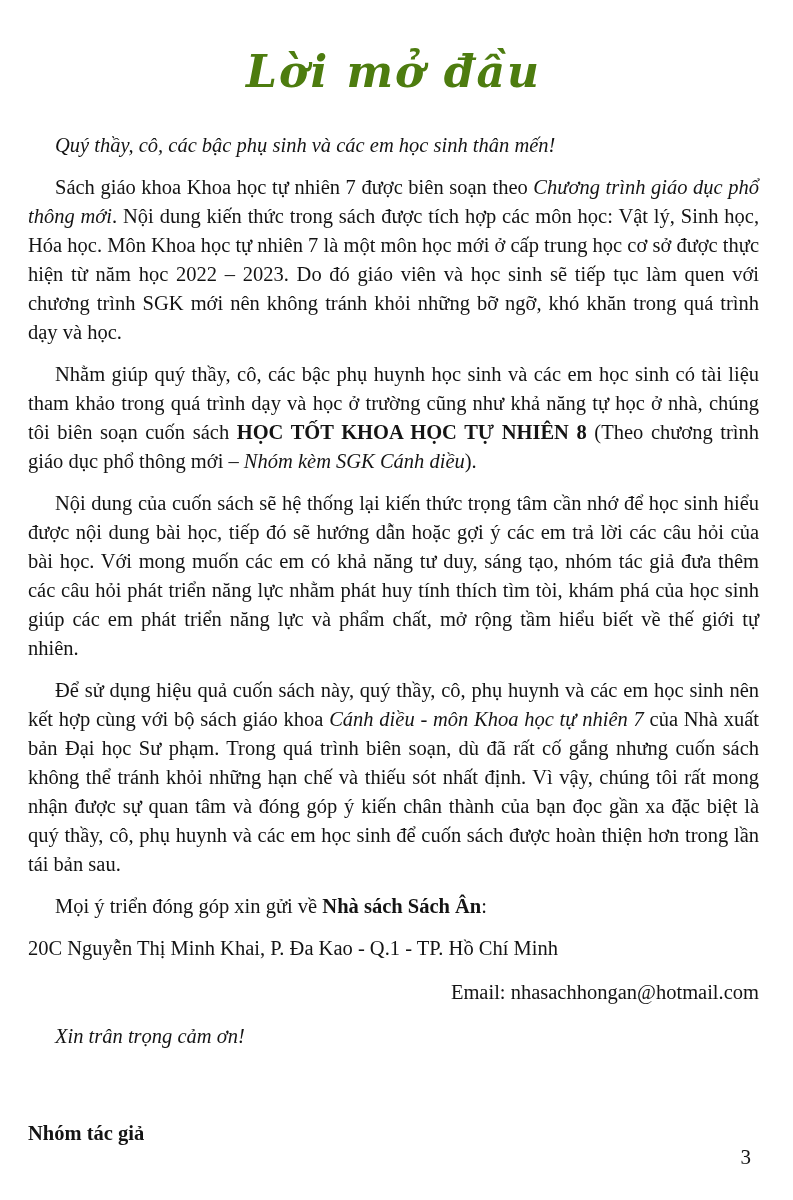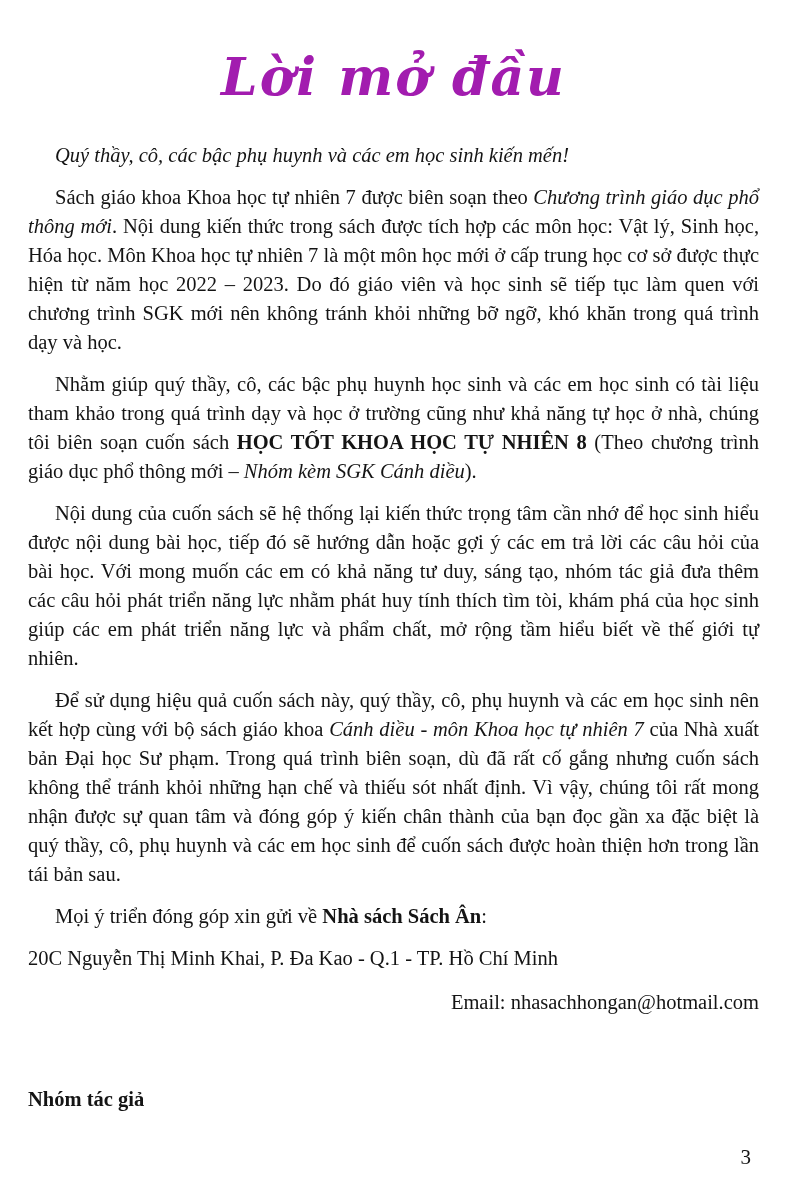--- a/index.html
+++ b/index.html
@@ -20,23 +20,23 @@
     width: 793px;
     height: 1200px;
     padding: 46px 34px 0 28px;
   }
   .title {
     margin: 0 0 34px 0;
     text-align: center;
     font-family: "DejaVu Serif", serif;
     font-style: italic;
     font-weight: 700;
-    font-size: 52px;
+    font-size: 44px;
     letter-spacing: 2px;
-    color: #a21caf;
+    color: #4d7c0f;
   }
   p {
     margin: 0 0 13px 0;
     font-size: 20.5px;
     line-height: 29px;
     text-align: justify;
     text-indent: 27px;
   }
   .greeting {
     font-style: italic;
@@ -71,34 +71,35 @@
   .seg-italic { font-style: italic; }
   .seg-bold { font-weight: bold; }
 </style>
 </head>
 <body>
 
 <div class="page">
 
   <h1 class="title">Lời mở đầu</h1>
 
-  <p class="greeting">Quý thầy, cô, các bậc phụ huynh và các em học sinh kiến mến!</p>
+  <p class="greeting">Quý thầy, cô, các bậc phụ sinh và các em học sinh thân mến!</p>
 
   <p><span>Sách giáo khoa Khoa học tự nhiên 7 được biên soạn theo </span><span class="seg-italic">Chương trình giáo dục phổ thông mới</span><span>. Nội dung kiến thức trong sách được tích hợp các môn học: Vật lý, Sinh học, Hóa học. Môn Khoa học tự nhiên 7 là một môn học mới ở cấp trung học cơ sở được thực hiện từ năm học 2022 – 2023. Do đó giáo viên và học sinh sẽ tiếp tục làm quen với chương trình SGK mới nên không tránh khỏi những bỡ ngỡ, khó khăn trong quá trình dạy và học.</span></p>
 
   <p><span>Nhằm giúp quý thầy, cô, các bậc phụ huynh học sinh và các em học sinh có tài liệu tham khảo trong quá trình dạy và học ở trường cũng như khả năng tự học ở nhà, chúng tôi biên soạn cuốn sách </span><span class="seg-bold">HỌC TỐT KHOA HỌC TỰ NHIÊN 8</span><span> (Theo chương trình giáo dục phổ thông mới – </span><span class="seg-italic">Nhóm kèm SGK Cánh diều</span><span>).</span></p>
 
   <p><span>Nội dung của cuốn sách sẽ hệ thống lại kiến thức trọng tâm cần nhớ để học sinh hiểu được nội dung bài học, tiếp đó sẽ hướng dẫn hoặc gợi ý các em trả lời các câu hỏi của bài học. Với mong muốn các em có khả năng tư duy, sáng tạo, nhóm tác giả đưa thêm các câu hỏi phát triển năng lực nhằm phát huy tính thích tìm tòi, khám phá của học sinh giúp các em phát triển năng lực và phẩm chất, mở rộng tầm hiểu biết về thế giới tự nhiên.</span></p>
 
   <p><span>Để sử dụng hiệu quả cuốn sách này, quý thầy, cô, phụ huynh và các em học sinh nên kết hợp cùng với bộ sách giáo khoa </span><span class="seg-italic">Cánh diều - môn Khoa học tự nhiên 7</span><span> của Nhà xuất bản Đại học Sư phạm. Trong quá trình biên soạn, dù đã rất cố gắng nhưng cuốn sách không thể tránh khỏi những hạn chế và thiếu sót nhất định. Vì vậy, chúng tôi rất mong nhận được sự quan tâm và đóng góp ý kiến chân thành của bạn đọc gần xa đặc biệt là quý thầy, cô, phụ huynh và các em học sinh để cuốn sách được hoàn thiện hơn trong lần tái bản sau.</span></p>
 
   <p><span>Mọi ý triển đóng góp xin gửi về </span><span class="seg-bold">Nhà sách Sách Ân</span><span>:</span></p>
 
   <p class="address">20C Nguyễn Thị Minh Khai, P. Đa Kao - Q.1 - TP. Hồ Chí Minh</p>
 
   <p class="email">Email: nhasachhongan@hotmail.com</p>
 
+  <p class="thanks">Xin trân trọng cảm ơn!</p>
 
   <p class="signature">Nhóm tác giả</p>
 
   <div class="page-number">3</div>
 
 </div>
 
 </body></html>

